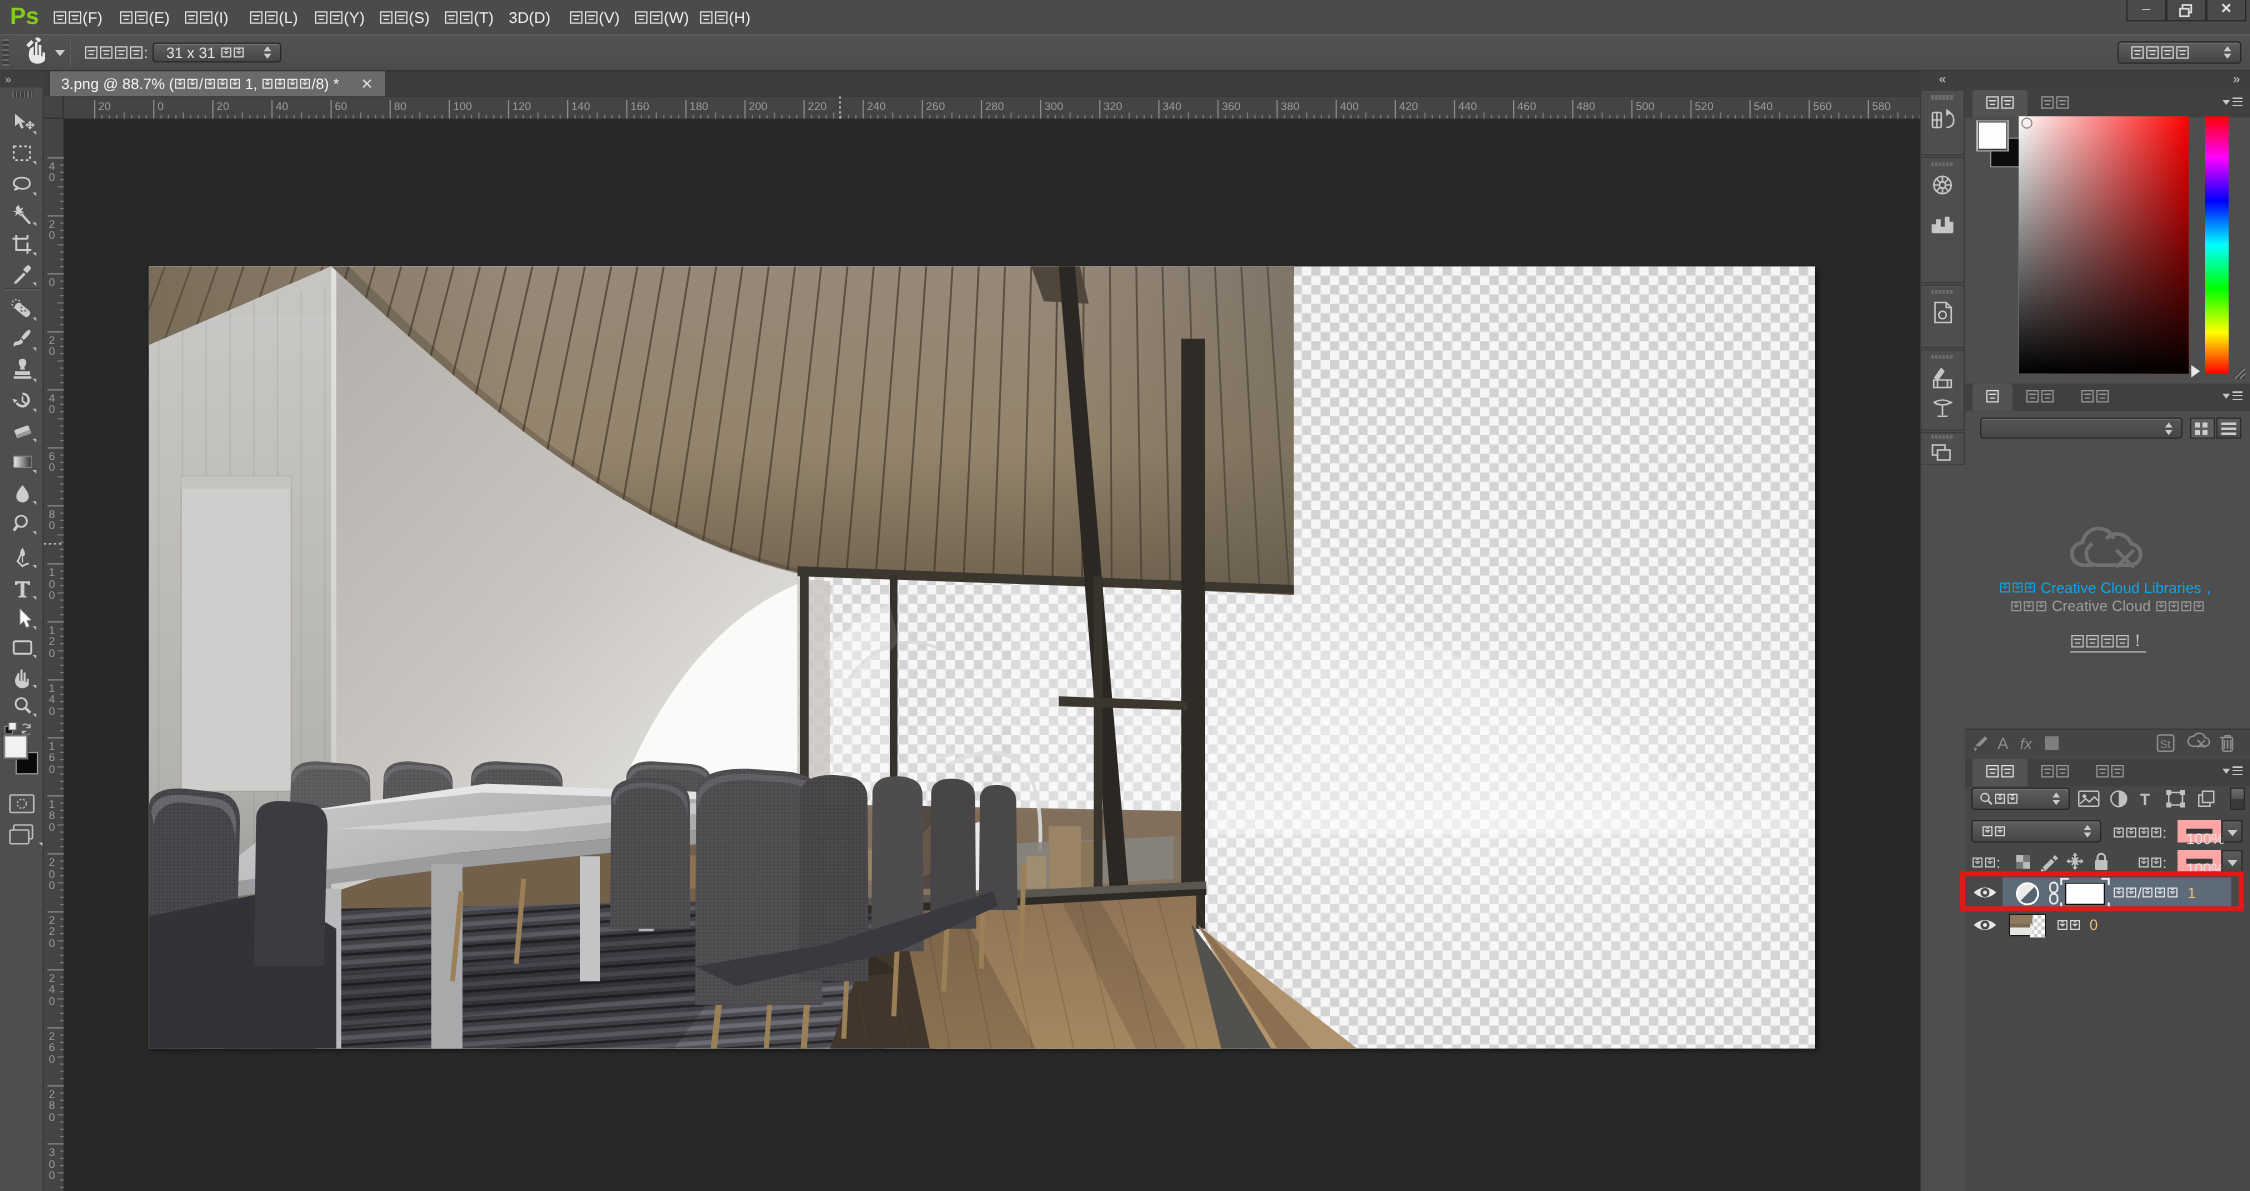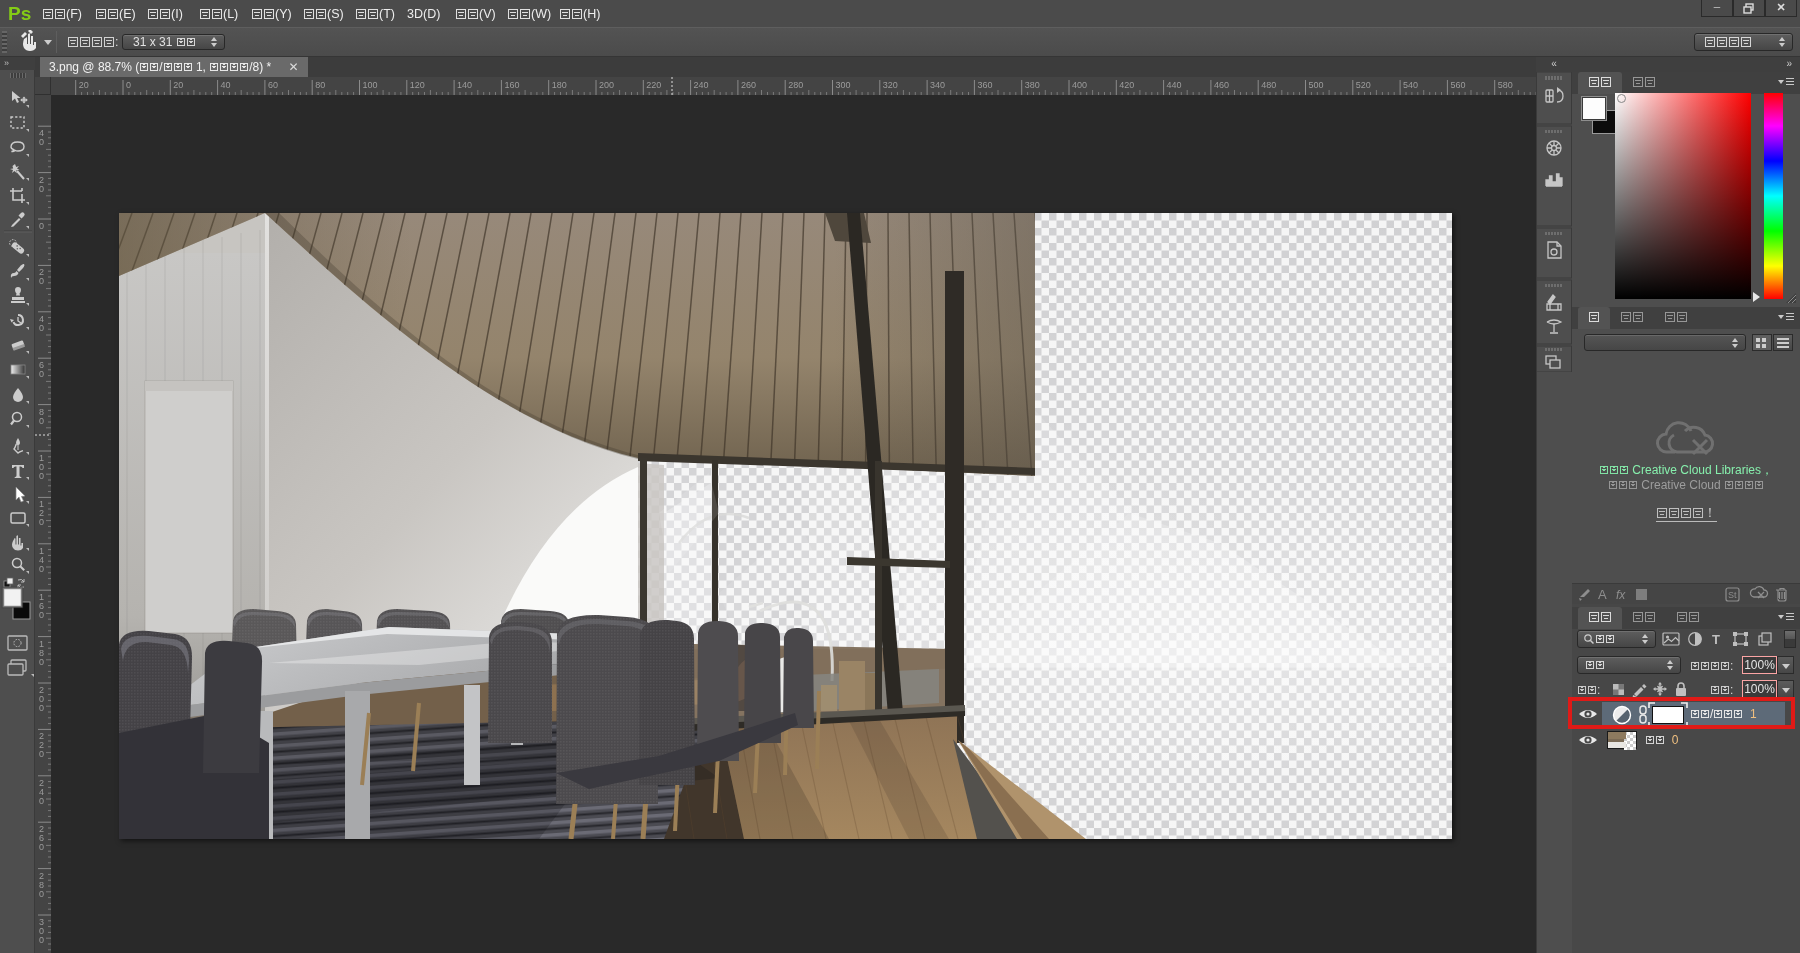--- a/index.html
+++ b/index.html
@@ -38,21 +38,21 @@
 #canvasimg{left:119px;top:213px;width:1333px;height:626px;box-shadow:2px 2px 5px rgba(0,0,0,.55)}
 
 #iconstrip{left:1536px;top:57px;width:36px;height:896px;background:#4e4e4e;border-left:1px solid #3a3a3a}
 #panels{left:1572px;top:57px;width:228px;height:896px;background:#474747}
 .ptabs{height:22px;background:#404040;display:flex;color:#9f9f9f;font-size:12px}
 .ptab{padding:3px 10px 0 10px;height:22px}
 .ptab.on{background:#535353;color:#e8e8e8;border-radius:3px 3px 0 0}
 .pmenu{position:absolute;width:16px;height:10px;color:#c9c9c9}
 .pmenu::before{content:"";position:absolute;left:0;top:2px;border-left:3px solid transparent;border-right:3px solid transparent;border-top:4px solid #c9c9c9}
 .pmenu::after{content:"";position:absolute;left:8px;top:0;width:8px;height:8px;background:repeating-linear-gradient(#c9c9c9 0 1px,transparent 1px 3px)}
-.vbox{position:absolute;background:#3a3a3a;border:1px solid #fca5a5;color:#e4e4e4;font-size:12px;text-align:center}
+.vbox{position:absolute;background:#3a3a3a;border:7px solid #fca5a5;color:#e4e4e4;font-size:12px;text-align:left}
 .dbtn{position:absolute;background:linear-gradient(#5c5c5c,#474747);border:1px solid #2b2b2b}
 .lbl{position:absolute;color:#d6d6d6;font-size:12px}
 </style>
 </head>
 <body>
 <div class="abs" id="menubar"></div>
 <div class="abs" id="pslogo">Ps</div>
 <div class="mitem" style="left:42px"><i class="g"></i><i class="g"></i>(F)</div>
 <div class="mitem" style="left:95px"><i class="g"></i><i class="g"></i>(E)</div>
 <div class="mitem" style="left:147px"><i class="g"></i><i class="g"></i>(I)</div>
@@ -1084,21 +1084,21 @@
       </g>
     </svg></div>
 
 <svg class="abs" style="left:1655px;top:420px" width="62" height="42" viewBox="0 0 62 42">
 <g fill="none" stroke="#707070" stroke-width="3">
 <path d="M20 32 h-8 a9 9 0 0 1 -1 -18 a13 13 0 0 1 25 -3"></path>
 <path d="M30 11 a12 12 0 0 1 20 4 a8.5 8.5 0 0 1 -2 17 h-26 a9 9 0 0 1 -3 -17"></path>
 <path d="M38 20 l14 14 M52 20 l-14 14"></path>
 </g>
 </svg>
-<div class="abs" style="left:1572px;top:462px;width:228px;text-align:center;color:#86efac;font-size:12px"><i class="g gs"></i><i class="g gs"></i><i class="g gs"></i> Creative Cloud Libraries，</div>
+<div class="abs" style="left:1572px;top:462px;width:228px;text-align:center;color:#0ea5e9;font-size:12px"><i class="g gs"></i><i class="g gs"></i><i class="g gs"></i> Creative Cloud Libraries，</div>
 <div class="abs" style="left:1572px;top:478px;width:228px;text-align:center;color:#9d9d9d;font-size:12px"><i class="g gs"></i><i class="g gs"></i><i class="g gs"></i> Creative Cloud <i class="g gs"></i><i class="g gs"></i><i class="g gs"></i><i class="g gs"></i></div>
 <div class="abs" style="left:1572px;top:504px;width:228px;text-align:center;color:#c9c9c9;font-size:13px"><span style="border-bottom:1px solid #bbb;padding-bottom:1px"><i class="g"></i><i class="g"></i><i class="g"></i><i class="g"></i>！</span></div>
 
 <div class="abs" style="left:1572px;top:583px;width:228px;height:21px;background:#454545;border-top:1px solid #3a3a3a"></div>
 <svg class="abs" style="left:1578px;top:585px" width="216" height="18" viewBox="0 0 216 18">
 <g fill="#8e8e8e" font-family="Liberation Sans">
 <path d="M2 12 l8 -8 2 2 -6 6 z M1 13 l3 1 -2 2 z"></path>
 <text x="20" y="14" font-size="13" fill="#8e8e8e">A</text>
 <text x="38" y="14" font-size="12" font-style="italic" fill="#8e8e8e">fx</text>
 <rect x="58" y="4" width="11" height="11" fill="#7e7e7e"></rect>

